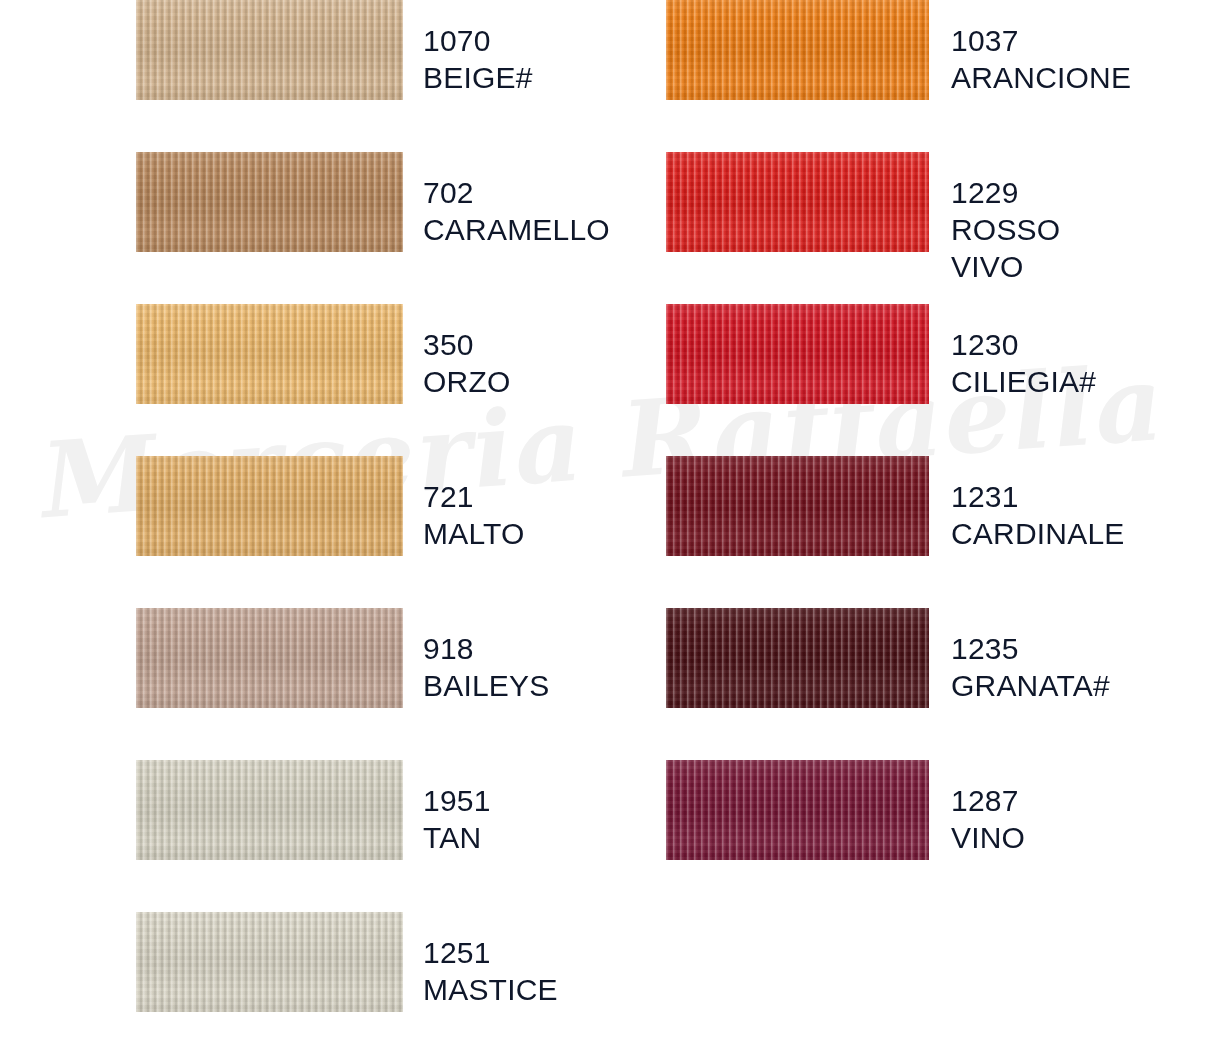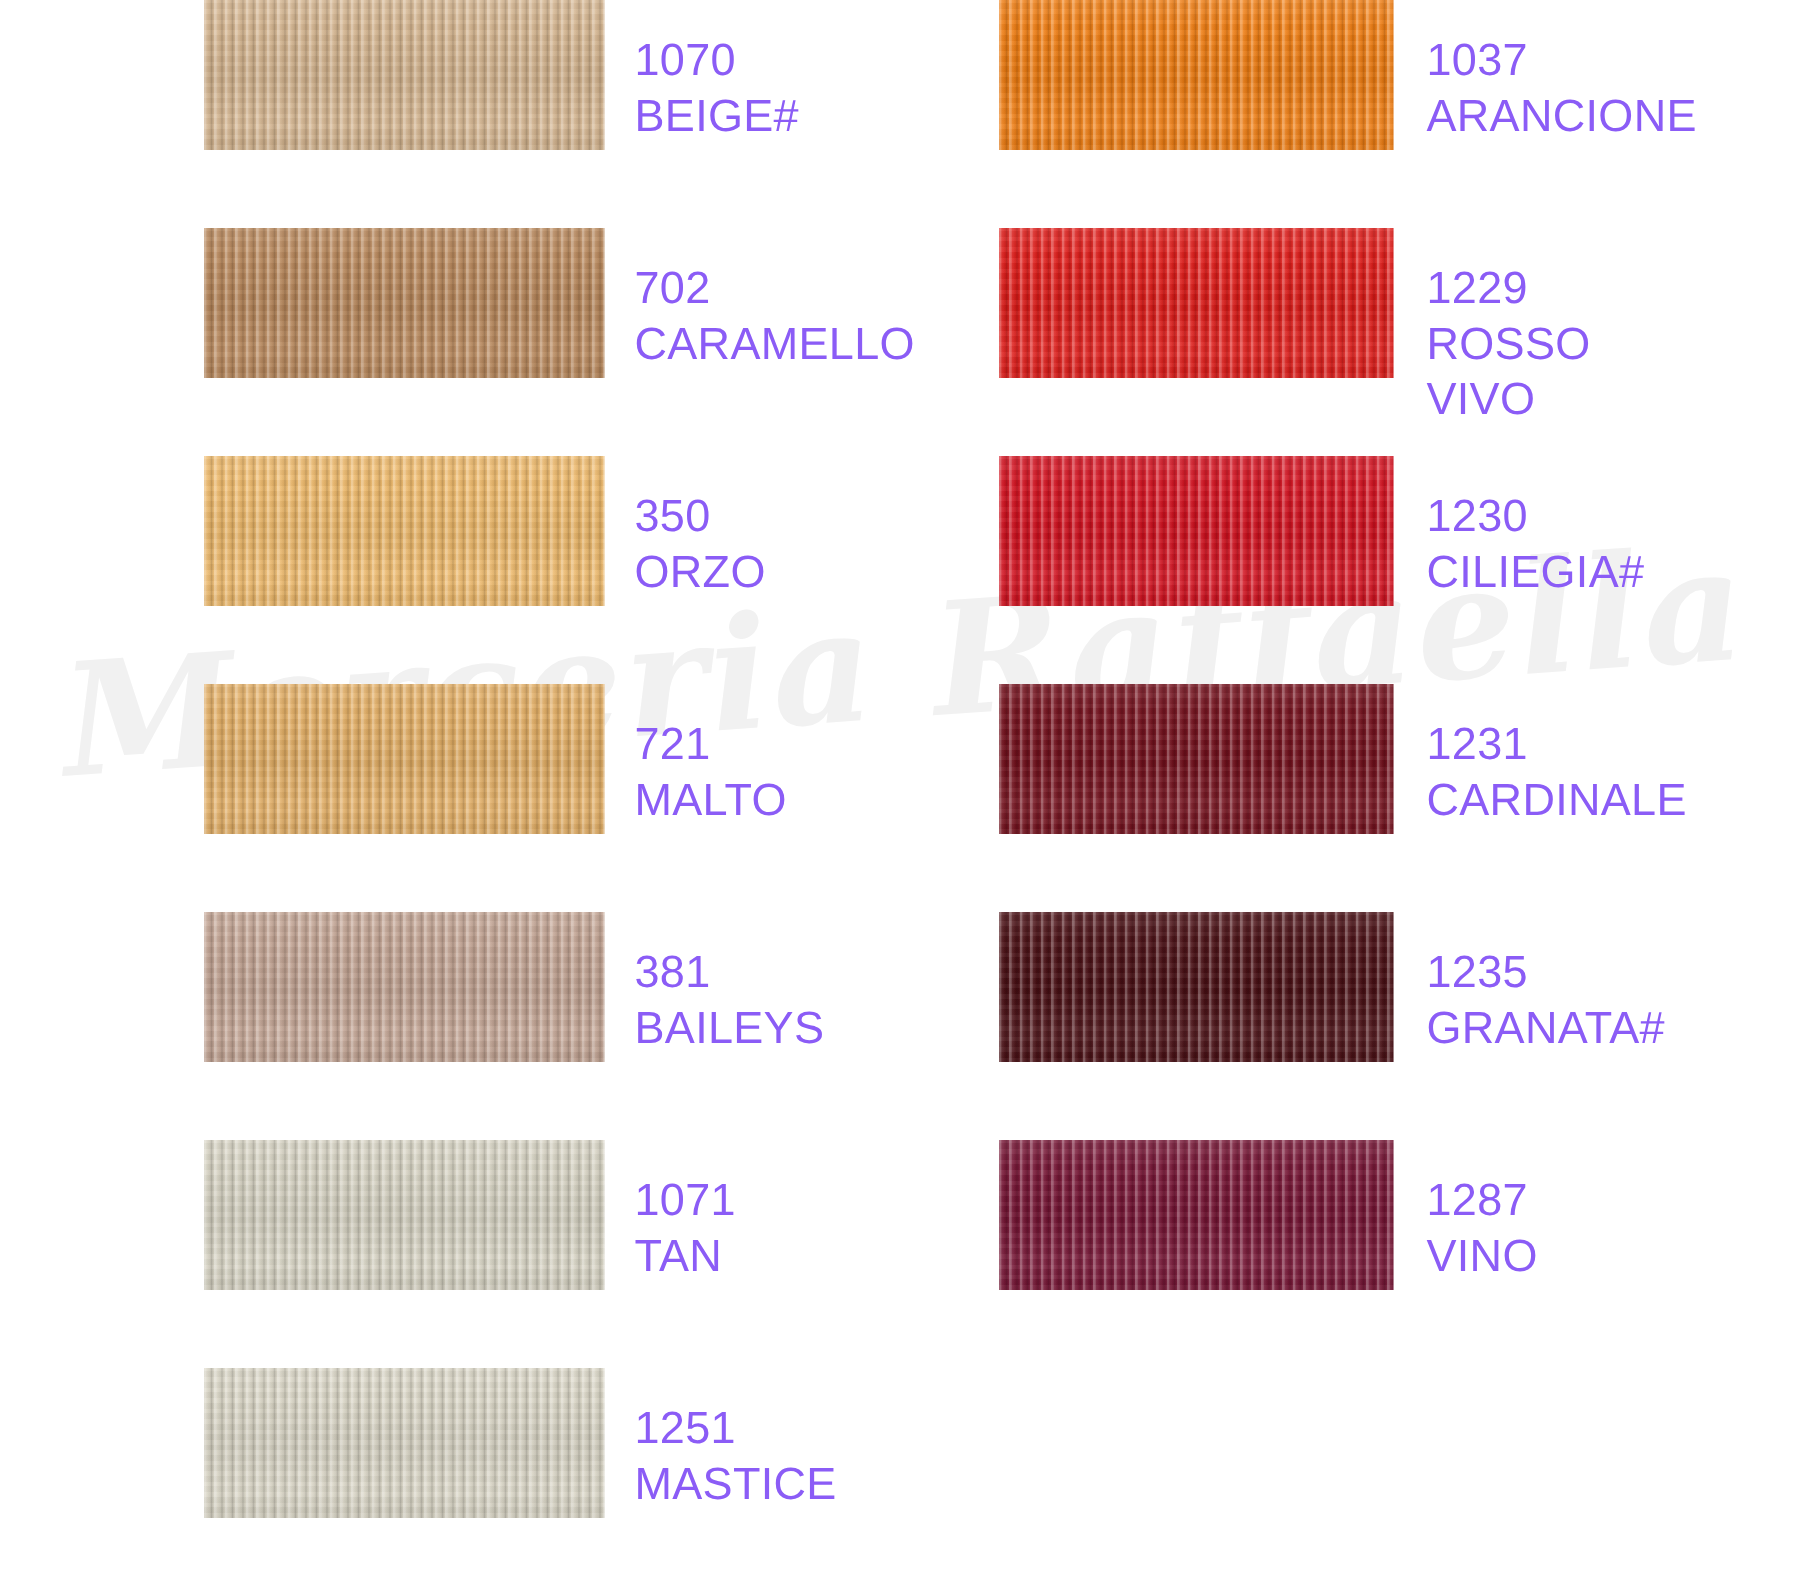--- a/index.html
+++ b/index.html
@@ -78,21 +78,21 @@
       rgba(0,0,0,.04) 52%,
       rgba(255,255,255,.05) 82%,
       rgba(0,0,0,.05) 100%);
   }
 
   .label{
     position:absolute;
     top:22px;
     font-size:30px;
     line-height:37px;
-    color:#8b5cf6;
+    color:#0f172a;
     letter-spacing:.2px;
     white-space:pre-line;
   }
   #col-left .label{left:287px;width:240px;}
   #col-right .label{left:285px;width:260px;}
 </style>
 </head>
 <body>
 
 <div id="watermark">Merceria Raffaella</div>
@@ -135,30 +135,30 @@
       </div>
       <div class="label">721
 MALTO</div>
     </div>
 
     <div class="swatch-row">
       <div class="swatch" style="background-color: rgb(194, 163, 146);">
         <div class="ribs"></div>
         <div class="sheen"></div>
       </div>
-      <div class="label">381
+      <div class="label">918
 BAILEYS</div>
     </div>
 
     <div class="swatch-row">
       <div class="swatch" style="background-color: rgb(214, 210, 194);">
         <div class="ribs"></div>
         <div class="sheen"></div>
       </div>
-      <div class="label">1071
+      <div class="label">1951
 TAN</div>
     </div>
 
     <div class="swatch-row">
       <div class="swatch" style="background-color: rgb(217, 213, 197);">
         <div class="ribs"></div>
         <div class="sheen"></div>
       </div>
       <div class="label">1251
 MASTICE</div>

